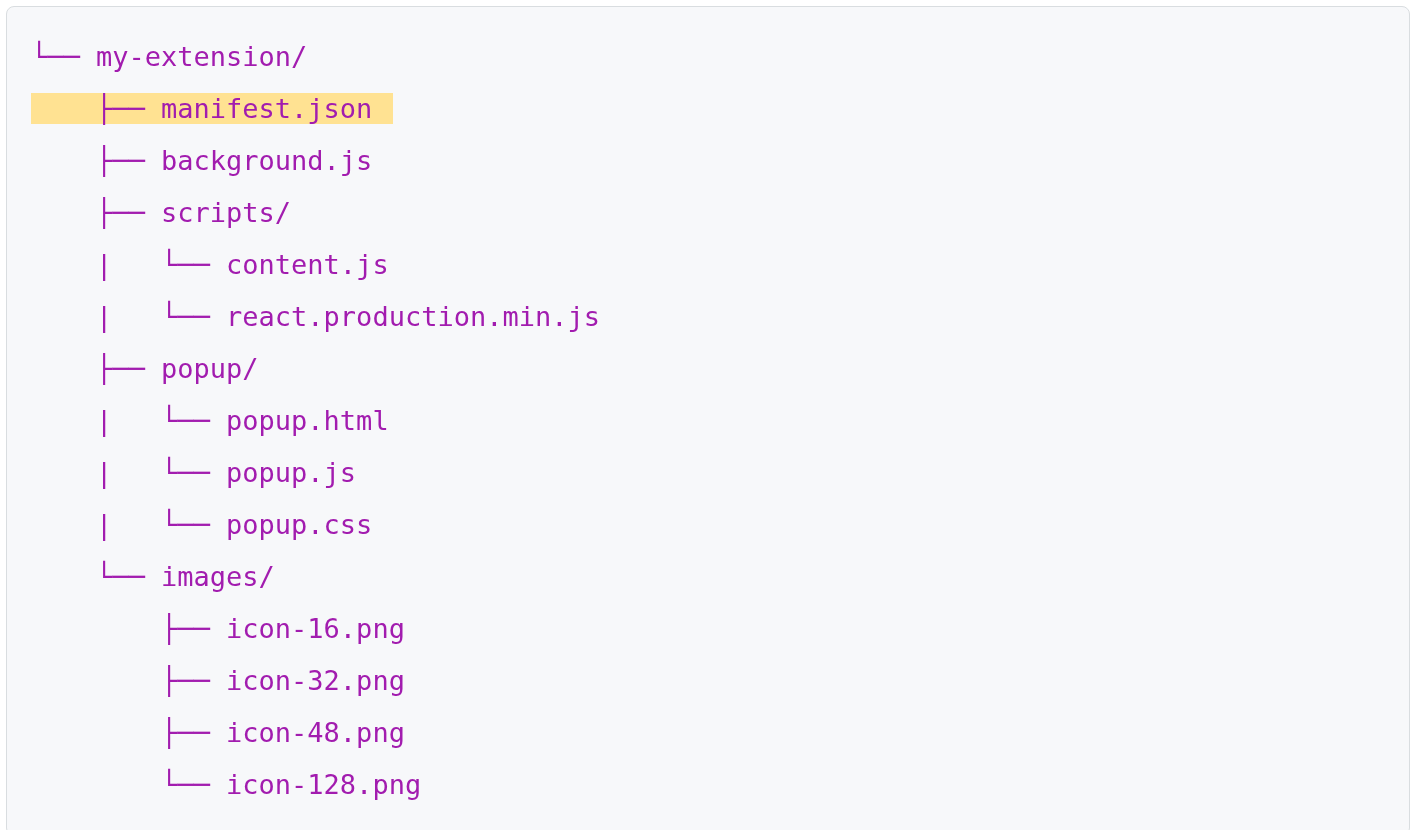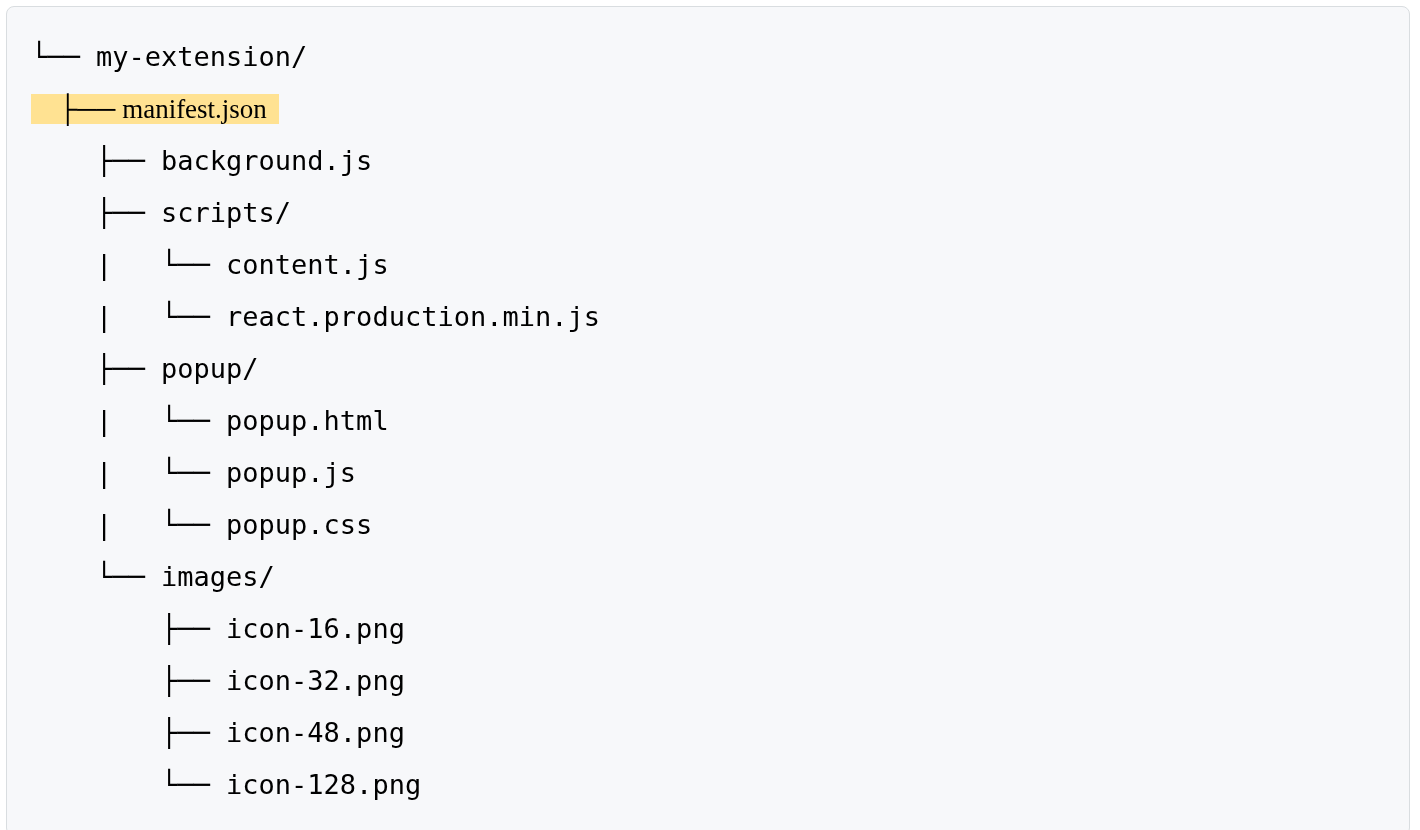--- a/index.html
+++ b/index.html
@@ -18,31 +18,30 @@
     background: #f7f8fa;
     padding: 24px 24px 24px 24px;
     overflow-x: auto;
   }
   pre.tree {
     margin: 0;
     padding: 0;
     font-family: "SFMono-Regular", ui-monospace, Menlo, "DejaVu Sans Mono", Consolas, monospace;
     font-size: 27px;
     line-height: 52px;
-    color: #000000;
+    color: #a21caf;
     white-space: pre;
   }
   .line {
     display: block;
   }
   .hl {
     background: #ffe292;
     box-shadow: 0 0 0 0 #ffe292;
-    padding-right: 12px;
-    font-family: Liberation Serif, serif;
+    padding-right: 21px;
   }
 </style>
 </head>
 <body>
 
 <div class="panel">
   <pre class="tree" id="tree"><span class="line"><span><span>└── </span><span>my-extension/</span></span></span><span class="line"><span class="hl"><span>    ├── </span><span>manifest.json</span></span></span><span class="line"><span><span>    ├── </span><span>background.js</span></span></span><span class="line"><span><span>    ├── </span><span>scripts/</span></span></span><span class="line"><span><span>    |   └── </span><span>content.js</span></span></span><span class="line"><span><span>    |   └── </span><span>react.production.min.js</span></span></span><span class="line"><span><span>    ├── </span><span>popup/</span></span></span><span class="line"><span><span>    |   └── </span><span>popup.html</span></span></span><span class="line"><span><span>    |   └── </span><span>popup.js</span></span></span><span class="line"><span><span>    |   └── </span><span>popup.css</span></span></span><span class="line"><span><span>    └── </span><span>images/</span></span></span><span class="line"><span><span>        ├── </span><span>icon-16.png</span></span></span><span class="line"><span><span>        ├── </span><span>icon-32.png</span></span></span><span class="line"><span><span>        ├── </span><span>icon-48.png</span></span></span><span class="line"><span><span>        └── </span><span>icon-128.png</span></span></span></pre>
 </div>
 
 </body></html>

